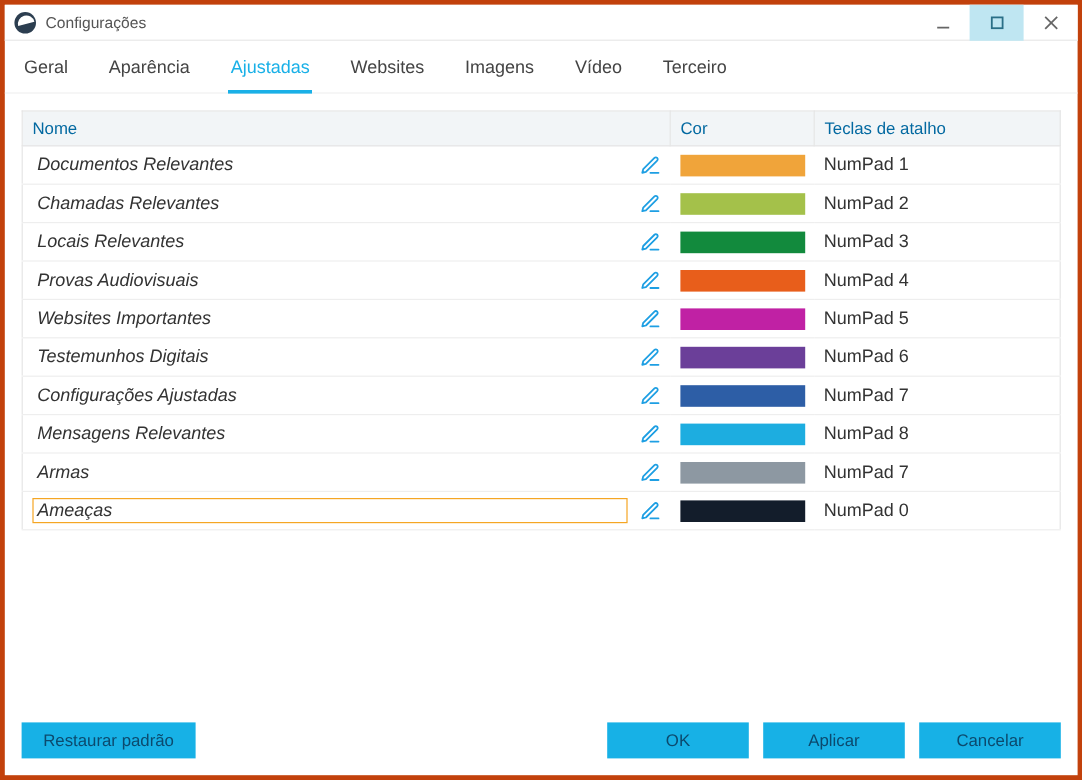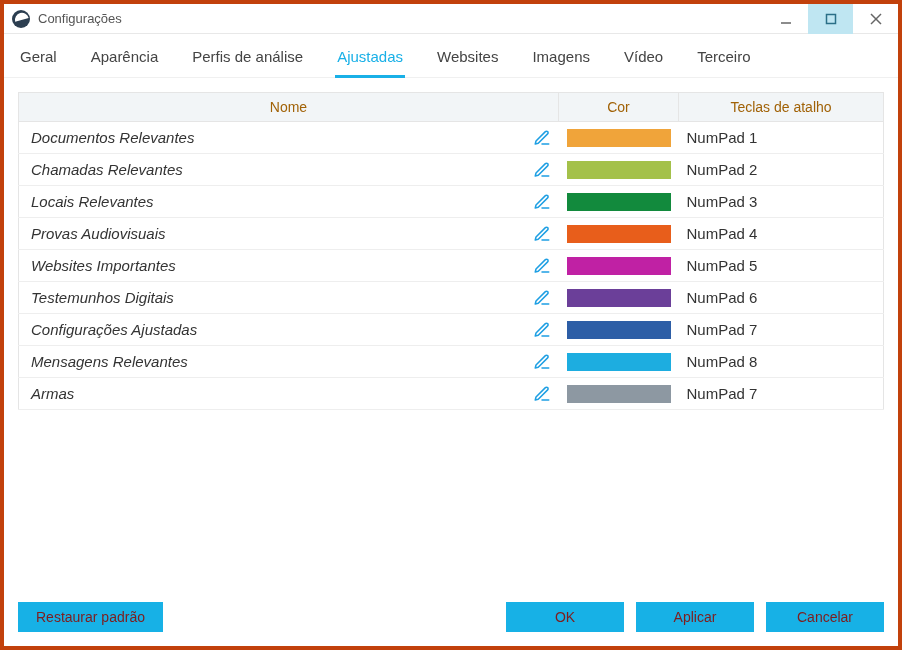--- a/index.html
+++ b/index.html
@@ -80,25 +80,25 @@
   }
   table.favorites {
     width: 100%;
     border-collapse: collapse;
     border: 1px solid #e5e5e5;
     table-layout: fixed;
   }
   table.favorites th {
     background: #f2f5f7;
     font-weight: 400;
-    color: #a16207;
+    color: #0369a1;
     font-size: 14px;
     padding: 6px 8px;
     border: 1px solid #e5e5e5;
-    text-align: center;
+    text-align: left;
   }
   table.favorites td {
     border-bottom: 1px solid #eee;
     padding: 5px 8px;
     vertical-align: middle;
     font-size: 15px;
   }
   col.c-name { width: 540px; }
   col.c-color { width: 120px; }
   col.c-keys { width: auto; }
@@ -131,21 +131,21 @@
   }
   .footer {
     display: flex;
     padding: 12px 14px 14px 14px;
     gap: 12px;
     align-items: center;
   }
   .footer .spacer { flex: 1; }
   .btn {
     background: #17b1e6;
-    color: #7f1d1d;
+    color: #0c4a6e;
     border: none;
     font-size: 14px;
     height: 30px;
     min-width: 118px;
     padding: 0 18px;
     cursor: pointer;
   }
 </style>
 </head>
 <body>
@@ -170,21 +170,20 @@
       <svg width="14" height="14" viewBox="0 0 14 14">
           <line x1="2" y1="2" x2="12" y2="12" stroke="#666" stroke-width="1.5"></line>
           <line x1="12" y1="2" x2="2" y2="12" stroke="#666" stroke-width="1.5"></line>
         </svg>
     </div>
   </div>
 
   <div class="tabs" id="tabs">
       <div class="tab"><span>Geral</span></div>
       <div class="tab"><span>Aparência</span></div>
-      <div class="tab"><span>Perfis de análise</span></div>
       <div class="tab active"><span>Ajustadas</span></div>
       <div class="tab"><span>Websites</span></div>
       <div class="tab"><span>Imagens</span></div>
       <div class="tab"><span>Vídeo</span></div>
       <div class="tab"><span>Terceiro</span></div>
     </div>
 
   <div class="content">
     <table class="favorites">
       <colgroup>
@@ -328,20 +327,35 @@
                     <path d="M12 20h9"></path>
                     <path d="M16.5 3.5a2.121 2.121 0 113 3L7 19l-4 1 1-4 12.5-12.5z"></path>
                   </svg></span>
               </div>
             </td>
             <td>
               <span class="color-swatch" title="#8d98a2" style="background: rgb(141, 152, 162);"></span>
             </td>
             <td>NumPad 7</td>
           </tr>
+          <tr>
+            <td>
+              <div class="name-cell">
+                <span class="name-text editing" contenteditable="true" style="">Ameaças</span>
+                <span class="edit-icon"><svg viewBox="0 0 24 24" width="18" height="18" fill="none" stroke="currentColor" stroke-width="2" stroke-linecap="round" stroke-linejoin="round">
+                    <path d="M12 20h9"></path>
+                    <path d="M16.5 3.5a2.121 2.121 0 113 3L7 19l-4 1 1-4 12.5-12.5z"></path>
+                  </svg></span>
+              </div>
+            </td>
+            <td>
+              <span class="color-swatch" title="#131d2b" style="background: rgb(19, 29, 43);"></span>
+            </td>
+            <td>NumPad 0</td>
+          </tr>
         </tbody>
     </table>
   </div>
 
   <div class="footer">
     <button class="btn">Restaurar padrão</button>
     <span class="spacer"></span>
     <button class="btn">OK</button>
     <button class="btn">Aplicar</button>
     <button class="btn">Cancelar</button>

